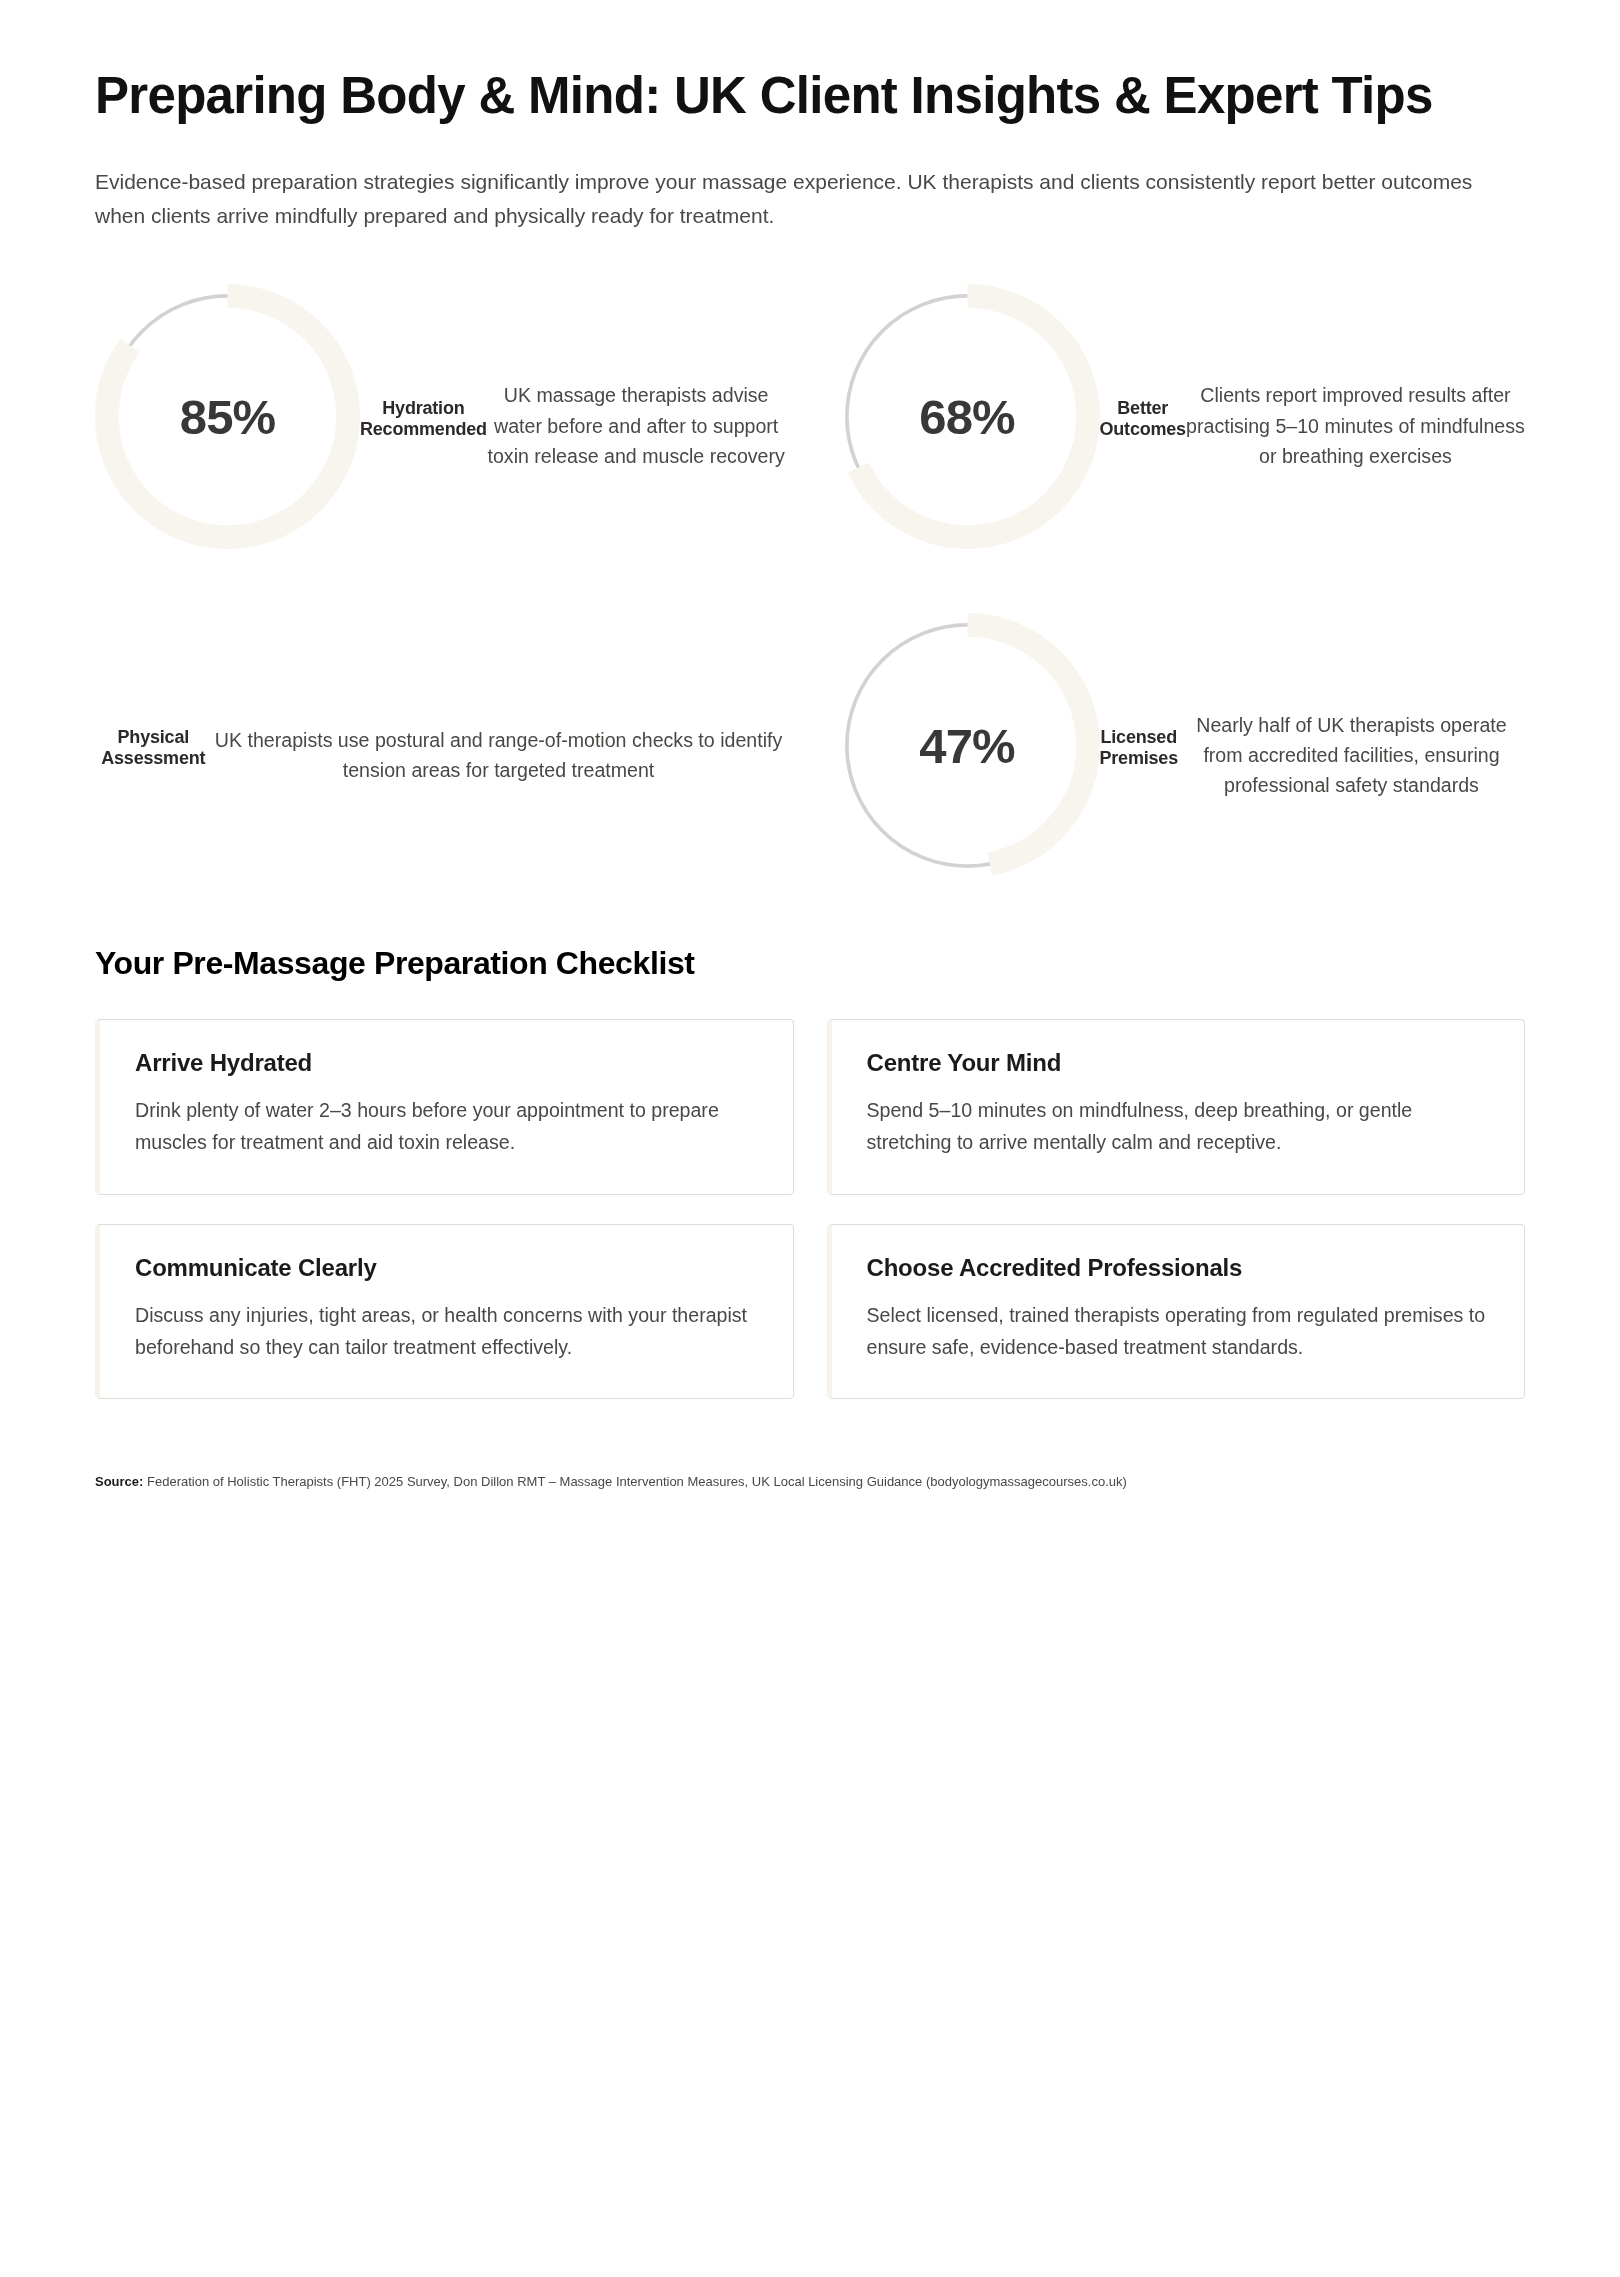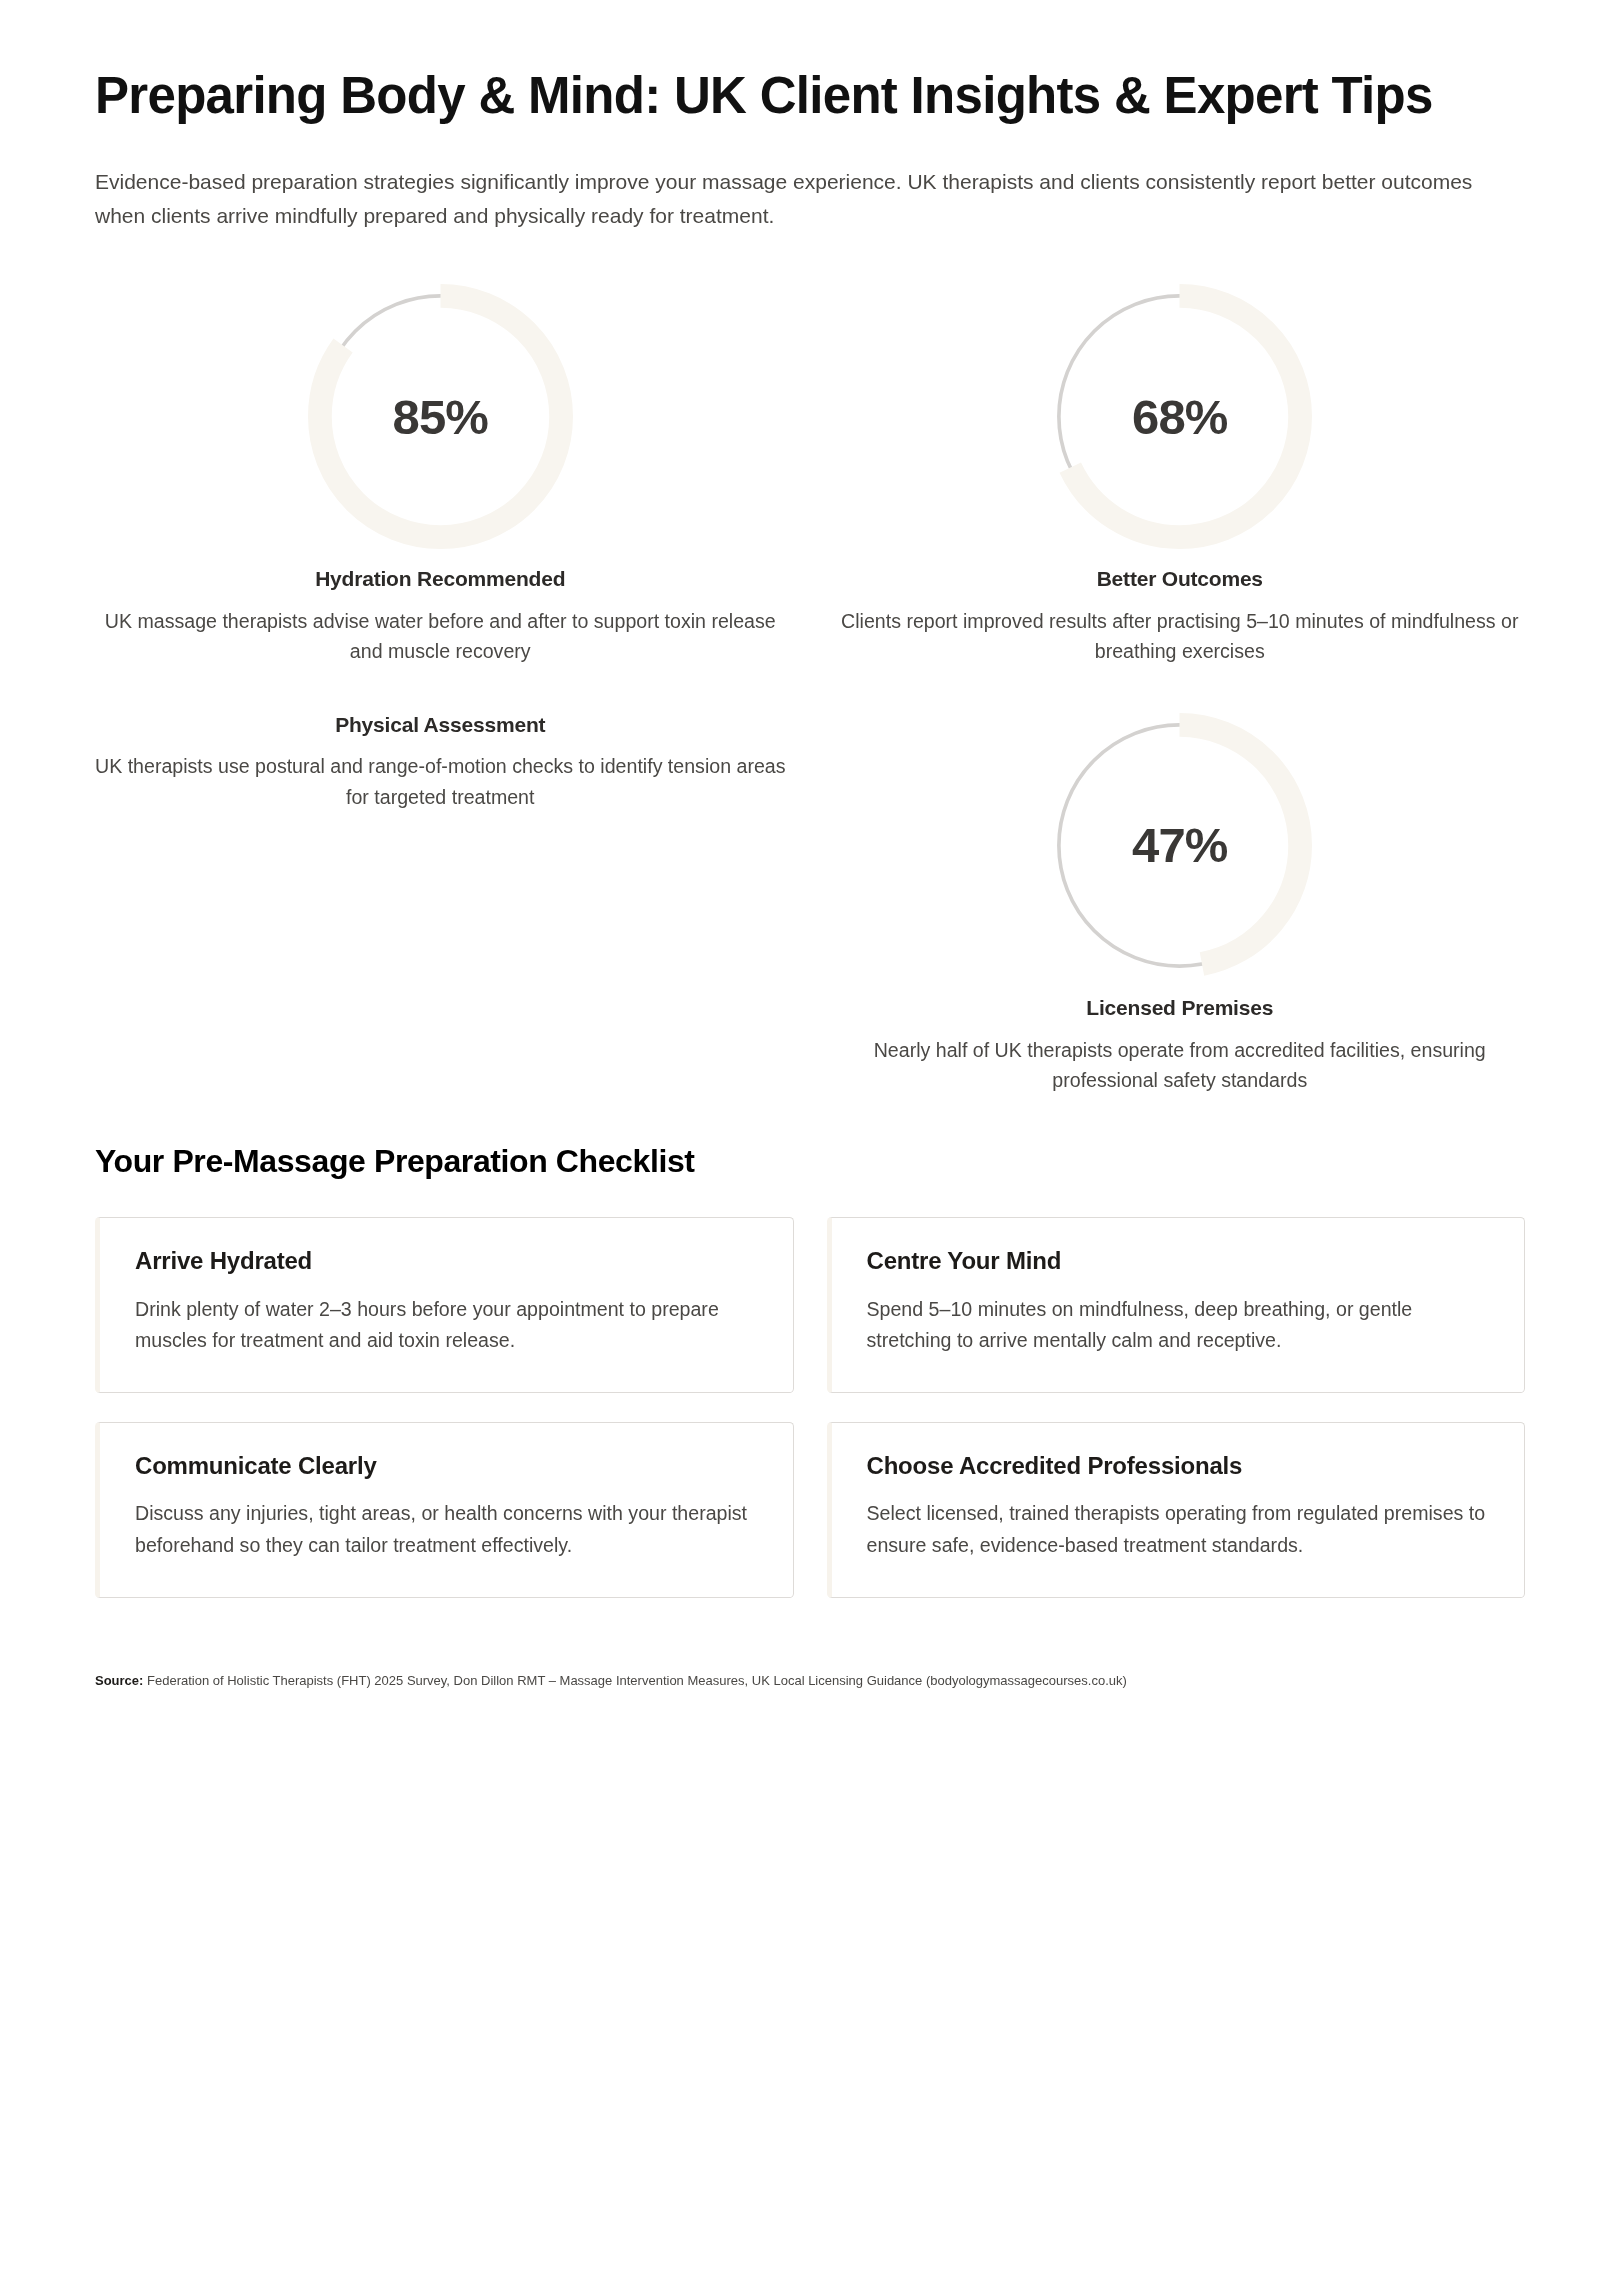--- a/index.html
+++ b/index.html
@@ -45,21 +45,20 @@
   
   .stats-grid {
     display: grid;
     grid-template-columns: 1fr 1fr;
     column-gap: 49px;
     row-gap: 46px;
     margin-bottom: 48px;
   }
   .stat {
     display: flex;
-    flex-direction: column;
     align-items: center;
     text-align: center;
   }
   .donut-wrap {
     width: 265px;
     height: 265px;
     position: relative;
     margin-bottom: 18.3px;
   }
   .donut-wrap svg { display: block; width: 265px; height: 265px; }
@@ -68,21 +67,21 @@
     inset: 0;
     display: flex;
     align-items: center;
     justify-content: center;
     font-size: 49px;
     font-weight: 700;
     letter-spacing: -0.9px;
     color: #3a3836;
   }
   .stat-label {
-    font-size: 21px;
+    font-size: 18px;
     font-weight: 700;
     color: #2c2a28;
     margin: 0 0 14.6px 0;
     letter-spacing: -0.2px;
   }
   .stat-desc {
     font-size: 19.6px;
     line-height: 1.55;
     color: #4a4845;
     max-width: 694px;

